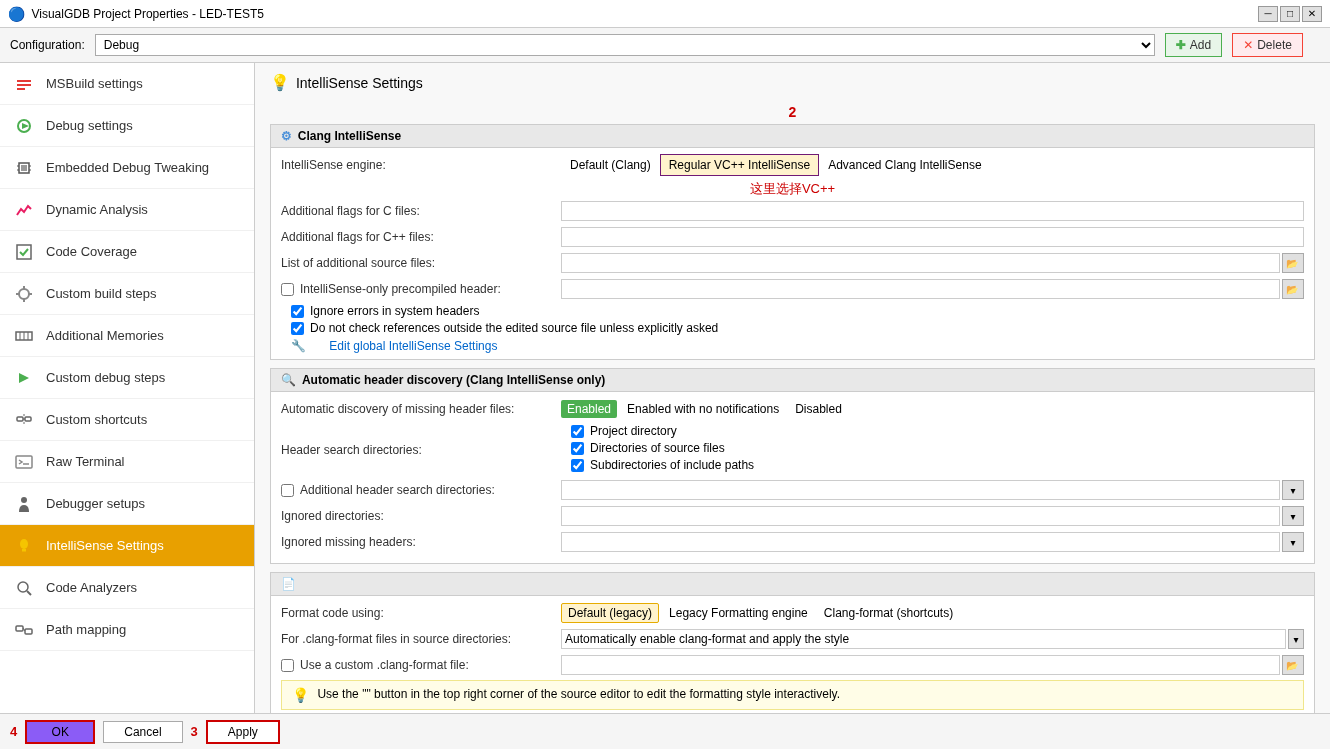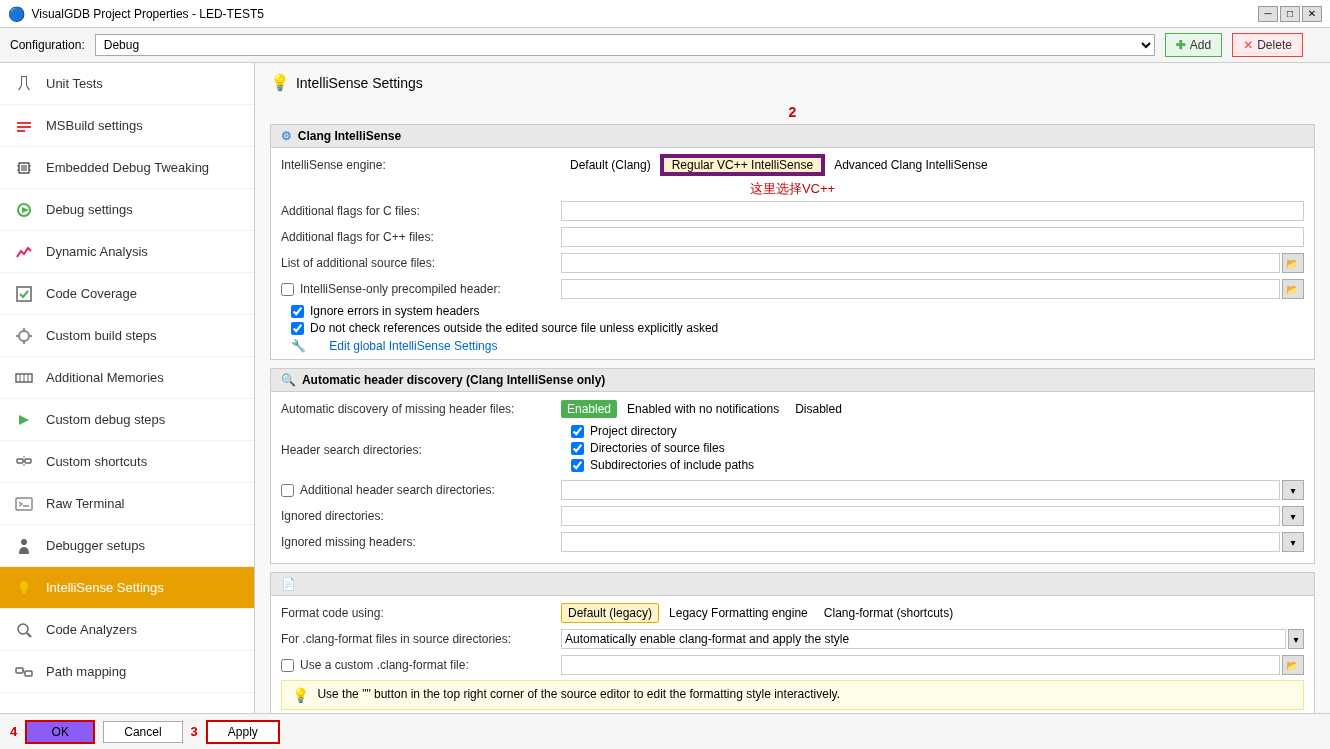--- a/index.html
+++ b/index.html
@@ -185,21 +185,21 @@
       padding: 2px 8px;
       border: 1px solid transparent;
       font-size: 12px;
       cursor: pointer;
       height: 22px;
       display: flex;
       align-items: center;
     }
     .engine-option.selected-yellow {
       background: #fff3cd;
-      border: 4px solid #701a75;
+      border: 1px solid #701a75;
       font-weight: normal;
     }
 
     
     .checkbox-row {
       display: flex;
       align-items: center;
       gap: 6px;
       margin-bottom: 3px;
       padding-left: 10px;
@@ -342,62 +342,54 @@
   <button class="btn-delete">
     <span style="color:#f44336;">✕</span>
     <span>Delete</span>
   </button>
 </div>
 
 <div class="main-content">
 
   <div class="sidebar">
 
-    <div class="sidebar-item">
-      <div class="sidebar-icon">
-        <svg width="20" height="20" viewBox="0 0 20 20">
-            <path d="M7 2v9l-3 5h12l-3-5V2H7zm1 1h4v8.5l2.5 4.5H5.5L8 11.5V3z" fill="#666"></path>
-          </svg>
-      </div>
-      <span class="sidebar-item-label">Unit Tests</span>
-    </div>
 
     <div class="sidebar-item">
       <div class="sidebar-icon">
         <svg width="20" height="20" viewBox="0 0 20 20">
             <rect x="3" y="6" width="14" height="2" fill="#e53935"></rect>
             <rect x="3" y="10" width="14" height="2" fill="#e53935"></rect>
             <rect x="3" y="14" width="8" height="2" fill="#e53935"></rect>
           </svg>
       </div>
       <span class="sidebar-item-label">MSBuild settings</span>
+    </div>
+
+    <div class="sidebar-item">
+      <div class="sidebar-icon">
+        <svg width="20" height="20" viewBox="0 0 20 20">
+            <circle cx="10" cy="10" r="6" fill="none" stroke="#4caf50" stroke-width="2"></circle>
+            <polygon points="8,7 15,10 8,13" fill="#4caf50"></polygon>
+          </svg>
+      </div>
+      <span class="sidebar-item-label">Debug settings</span>
     </div>
 
     <div class="sidebar-item">
       <div class="sidebar-icon">
         <svg width="20" height="20" viewBox="0 0 20 20">
             <rect x="5" y="5" width="10" height="10" fill="none" stroke="#555" stroke-width="1.5"></rect>
             <rect x="7" y="7" width="6" height="6" fill="#999"></rect>
             <line x1="3" y1="8" x2="5" y2="8" stroke="#555" stroke-width="1"></line>
             <line x1="3" y1="12" x2="5" y2="12" stroke="#555" stroke-width="1"></line>
             <line x1="15" y1="8" x2="17" y2="8" stroke="#555" stroke-width="1"></line>
             <line x1="15" y1="12" x2="17" y2="12" stroke="#555" stroke-width="1"></line>
           </svg>
       </div>
       <span class="sidebar-item-label">Embedded Debug Tweaking</span>
-    </div>
-
-    <div class="sidebar-item">
-      <div class="sidebar-icon">
-        <svg width="20" height="20" viewBox="0 0 20 20">
-            <circle cx="10" cy="10" r="6" fill="none" stroke="#4caf50" stroke-width="2"></circle>
-            <polygon points="8,7 15,10 8,13" fill="#4caf50"></polygon>
-          </svg>
-      </div>
-      <span class="sidebar-item-label">Debug settings</span>
     </div>
 
     <div class="sidebar-item">
       <div class="sidebar-icon">
         <svg width="20" height="20" viewBox="0 0 20 20">
             <polyline points="3,15 7,9 10,12 14,6 17,9" fill="none" stroke="#e91e63" stroke-width="2"></polyline>
           </svg>
       </div>
       <span class="sidebar-item-label">Dynamic Analysis</span>
     </div>

